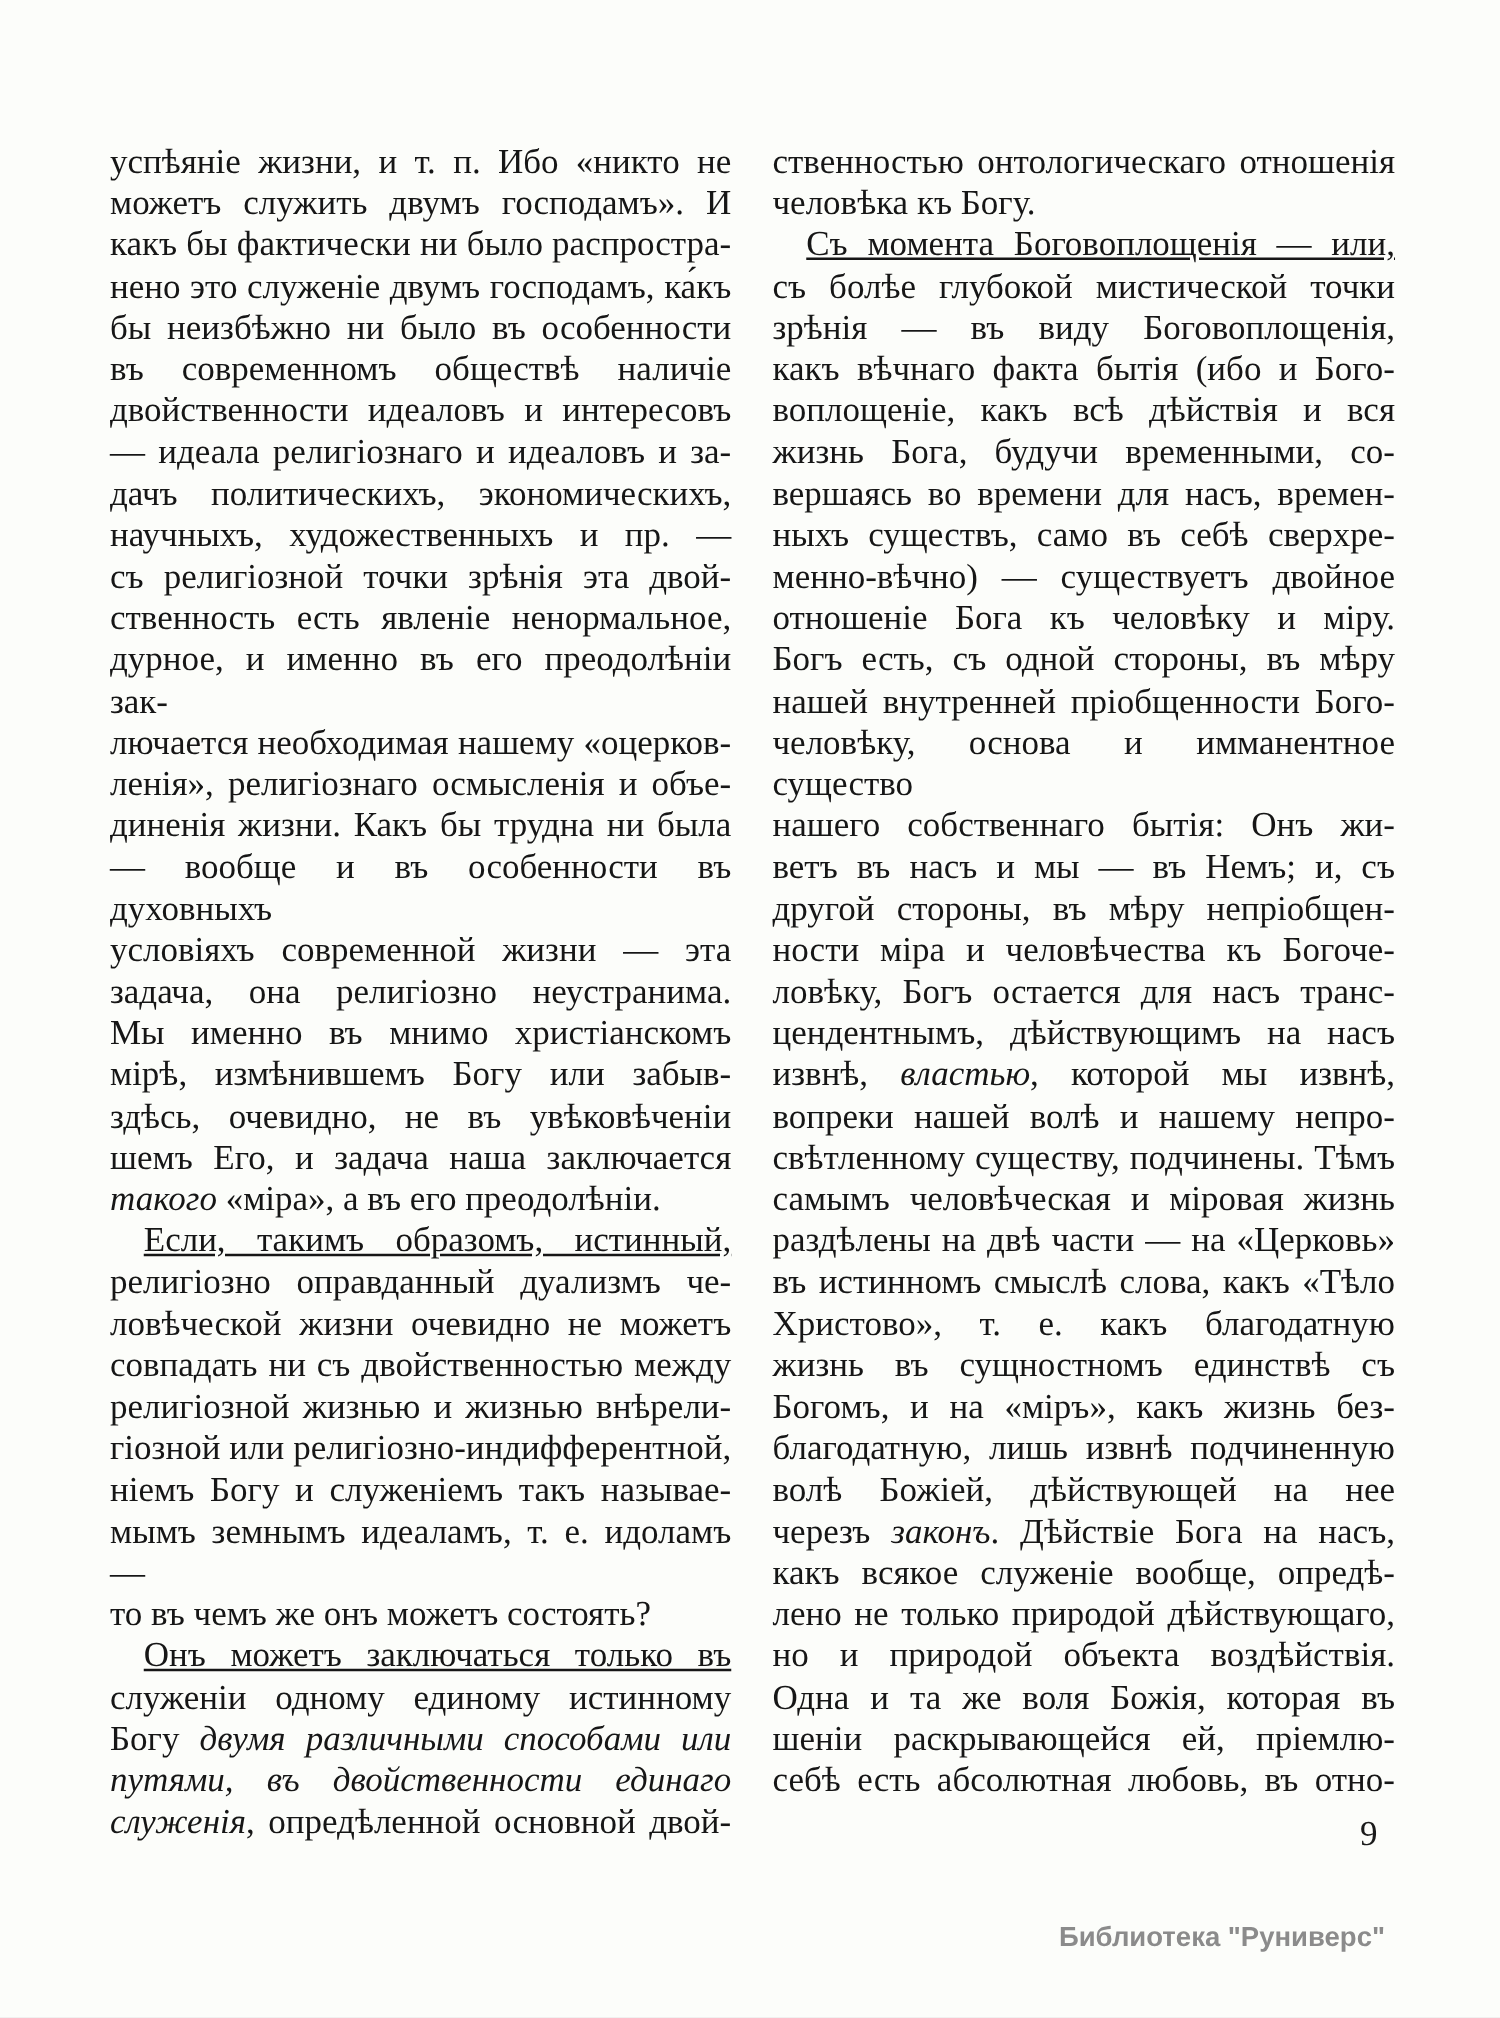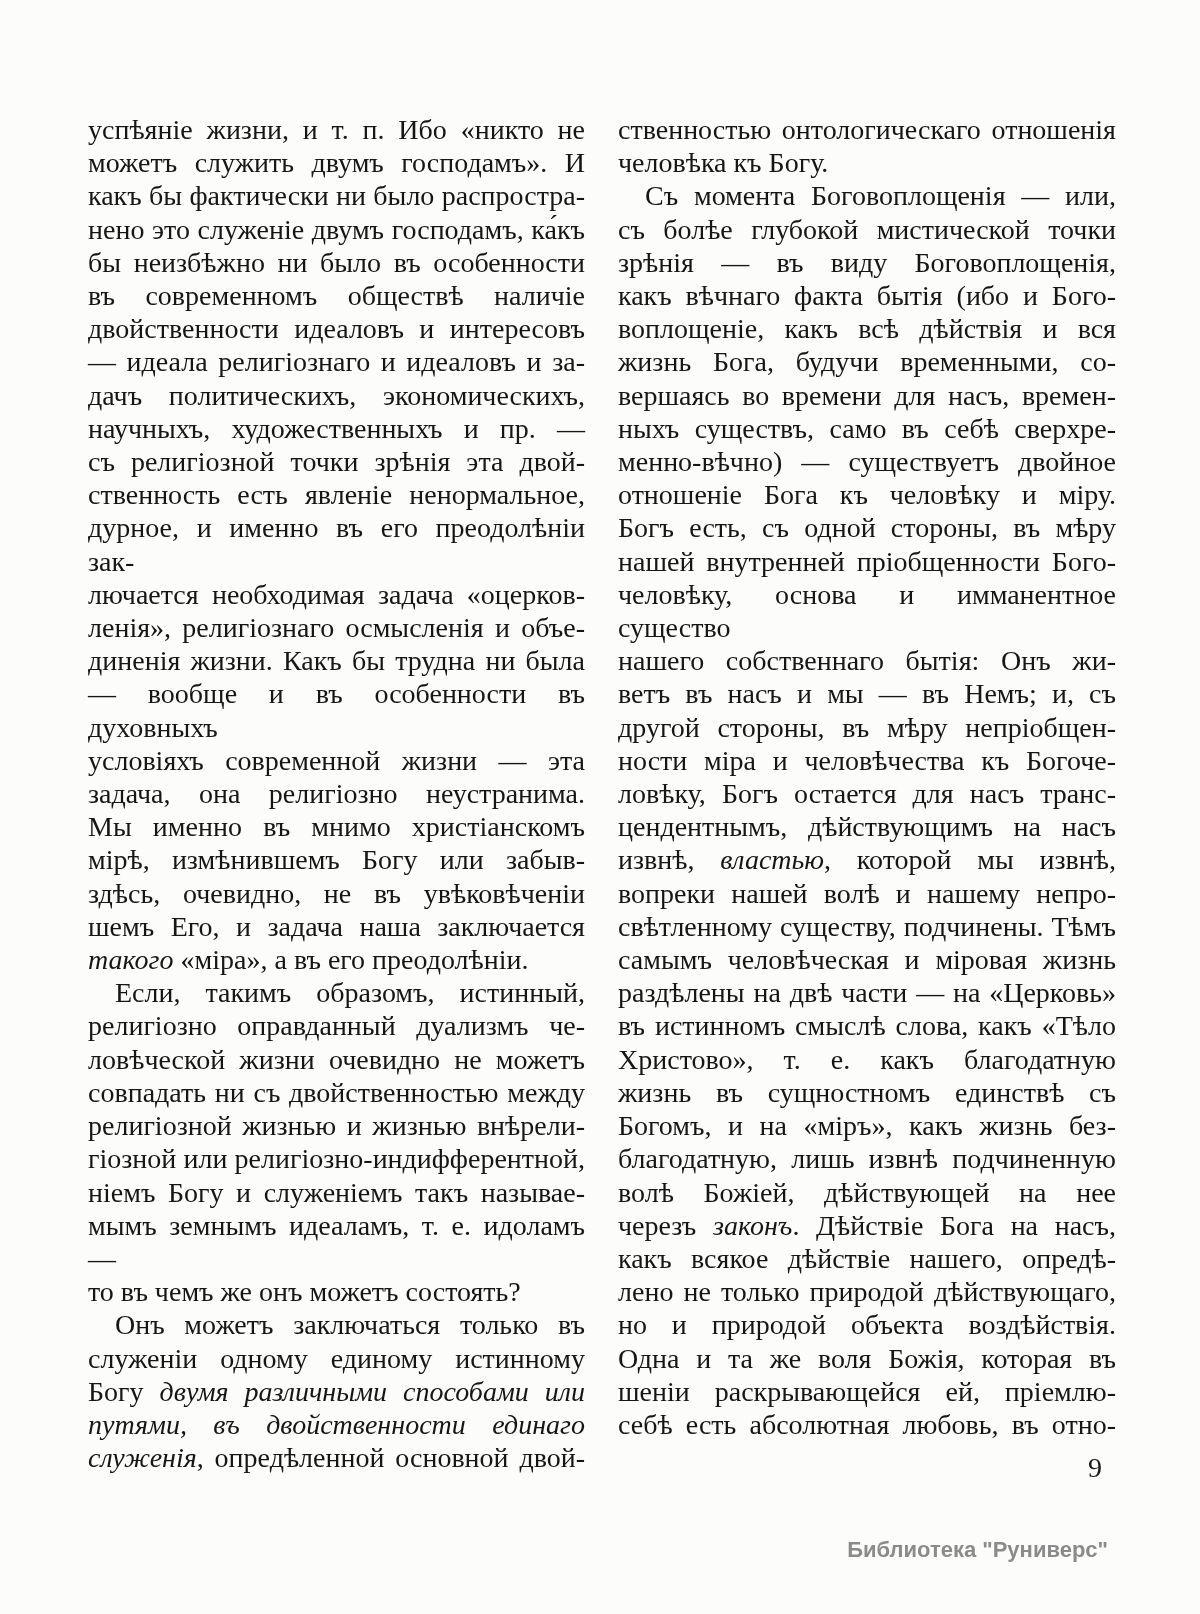--- a/index.html
+++ b/index.html
@@ -8,21 +8,21 @@
     background:#fcfdfa; color:#161616; overflow:hidden;
     font-family:"Liberation Serif", serif;
   }
   .column {
     position:absolute; top:113px;
     font-size:28px; line-height:33.2px;
   }
   .col-left  { left:88px;  width:497px; }
   .col-right { left:618px; width:498px; }
   .line { text-align:justify; text-align-last:justify; }
-  .line.indent { text-indent:27px; }
+  .line.indent { text-indent:27px;text-decoration:underline; }
   .line.end { text-align-last:left; }
   .it { font-style:italic; }
   .page-number {
     position:absolute; left:1088px; top:1452px;
     font-size:28px; color:#1a1a1a;
     font-family:"Liberation Serif", serif;
   }
   .watermark {
     position:absolute; right:92px; top:1537px;
     font-size:22px; font-weight:bold; color:#8b8b8b;
@@ -40,21 +40,21 @@
       <div class="line"><span>нено это служеніе двумъ господамъ, ка́къ</span></div>
       <div class="line"><span>бы неизбѣжно  ни было въ особенности</span></div>
       <div class="line"><span>въ современномъ обществѣ  наличіе</span></div>
       <div class="line"><span>двойственности идеаловъ и интересовъ</span></div>
       <div class="line"><span>— идеала религіознаго и идеаловъ и за-</span></div>
       <div class="line"><span>дачъ политическихъ, экономическихъ,</span></div>
       <div class="line"><span>научныхъ, художественныхъ и пр. —</span></div>
       <div class="line"><span>съ религіозной точки зрѣнія эта двой-</span></div>
       <div class="line"><span>ственность есть явленіе ненормальное,</span></div>
       <div class="line"><span>дурное, и именно въ его преодолѣніи зак-</span></div>
-      <div class="line"><span>лючается необходимая задача «оцерков-</span></div>
+      <div class="line"><span>лючается необходимая нашему «оцерков-</span></div>
       <div class="line"><span>ленія», религіознаго осмысленія и объе-</span></div>
       <div class="line"><span>диненія жизни. Какъ бы трудна ни была</span></div>
       <div class="line"><span>— вообще и въ особенности въ духовныхъ</span></div>
       <div class="line"><span>условіяхъ современной жизни — эта</span></div>
       <div class="line"><span>задача,  она религіозно неустранима.</span></div>
       <div class="line"><span>Мы именно въ мнимо христіанскомъ</span></div>
       <div class="line"><span>мірѣ,  измѣнившемъ Богу или забыв-</span></div>
       <div class="line"><span>здѣсь, очевидно, не въ увѣковѣченіи</span></div>
       <div class="line"><span>шемъ Его, и задача наша заключается</span></div>
       <div class="line end"><span class="it">такого</span><span> «міра», а въ его преодолѣніи.</span></div>
@@ -100,21 +100,21 @@
       <div class="line"><span>свѣтленному существу, подчинены. Тѣмъ</span></div>
       <div class="line"><span>самымъ человѣческая и міровая жизнь</span></div>
       <div class="line"><span>раздѣлены на двѣ части — на «Церковь»</span></div>
       <div class="line"><span>въ истинномъ смыслѣ слова, какъ «Тѣло</span></div>
       <div class="line"><span>Христово», т. е.  какъ благодатную</span></div>
       <div class="line"><span>жизнь въ сущностномъ единствѣ  съ</span></div>
       <div class="line"><span>Богомъ, и на «міръ»,  какъ жизнь без-</span></div>
       <div class="line"><span>благодатную, лишь извнѣ подчиненную</span></div>
       <div class="line"><span>волѣ Божіей,  дѣйствующей  на нее</span></div>
       <div class="line"><span>черезъ </span><span class="it">законъ</span><span>.  Дѣйствіе Бога на насъ,</span></div>
-      <div class="line"><span>какъ всякое дѣйствіе  нашего, опредѣ-</span></div>
+      <div class="line"><span>какъ всякое служеніе  вообще, опредѣ-</span></div>
       <div class="line"><span>лено не только природой дѣйствующаго,</span></div>
       <div class="line"><span>но и природой объекта воздѣйствія.</span></div>
       <div class="line"><span>Одна и та же воля Божія,  которая въ</span></div>
       <div class="line"><span>шеніи  раскрывающейся ей,  пріемлю-</span></div>
       <div class="line"><span>себѣ есть абсолютная любовь, въ отно-</span></div>
     </div>
   <div class="page-number">9</div>
   <div class="watermark">Библиотека "Руниверс"</div>
 </div>
 

